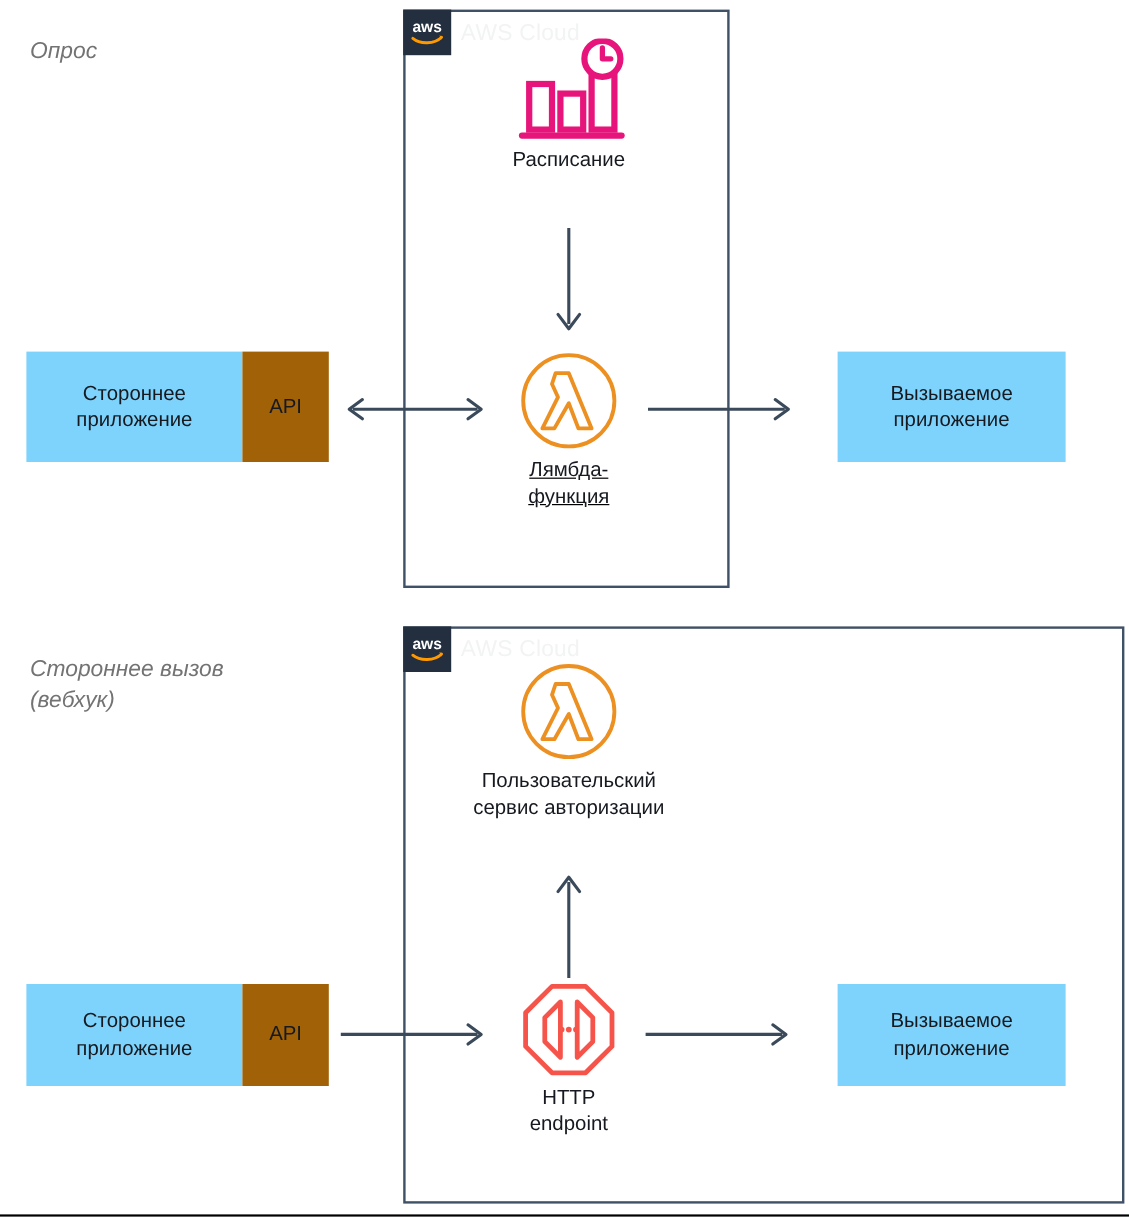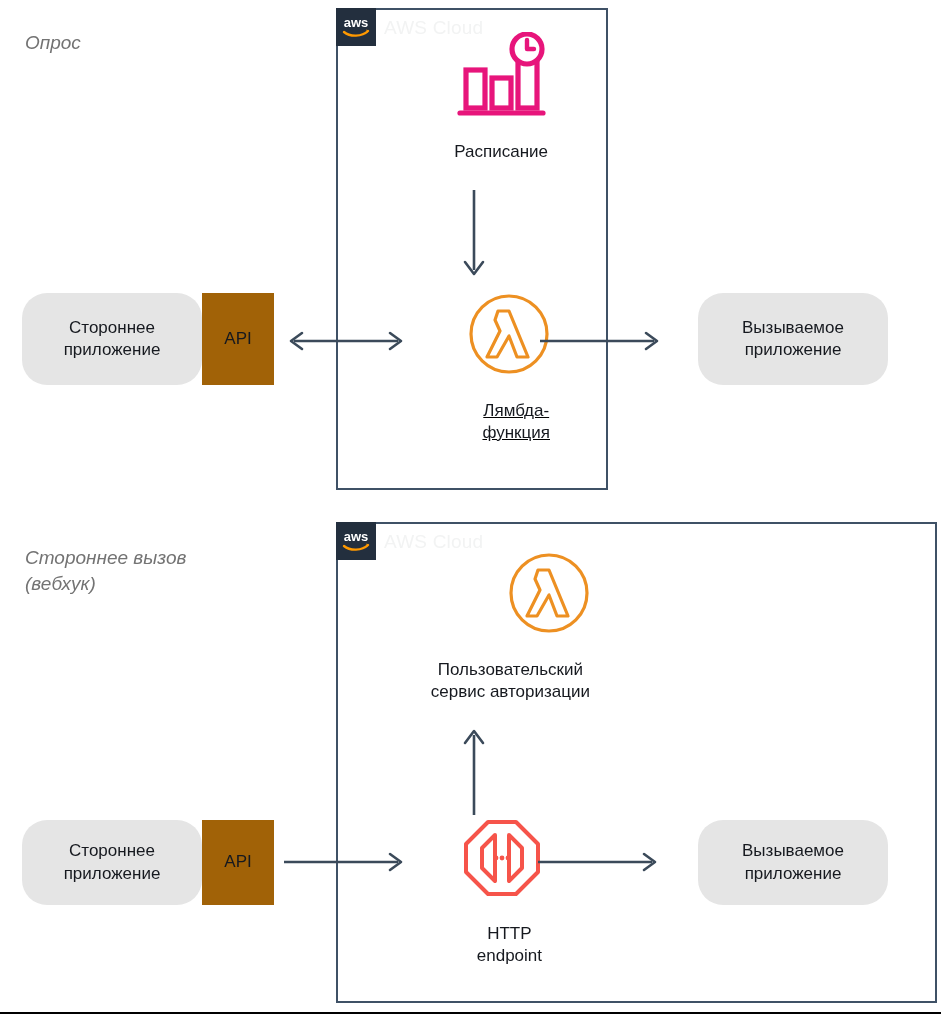--- a/index.html
+++ b/index.html
@@ -64,30 +64,29 @@
     box-sizing: border-box;
     display: flex;
     align-items: center;
     justify-content: center;
     text-align: center;
     font-size: 17px;
     color: #16191f;
     line-height: 1.32;
     white-space: pre-line;
   }
-  .box.blue  { background: #e5e5e5; border-radius: 25px; }
+  .box.blue  { background: #7dd3fc; }
   .box.peach { background: #a16207; }
 
   
   .node {
     position: absolute;
     display: flex;
     flex-direction: column;
-    align-items: flex-end;
-    gap: 19px;
+    align-items: center;
   }
   .node-label {
     margin-top: 6px;
     font-size: 17px;
     color: #16191f;
     text-align: center;
     line-height: 1.28;
     white-space: pre-line;
   }
   .node-icon { display: block; }

